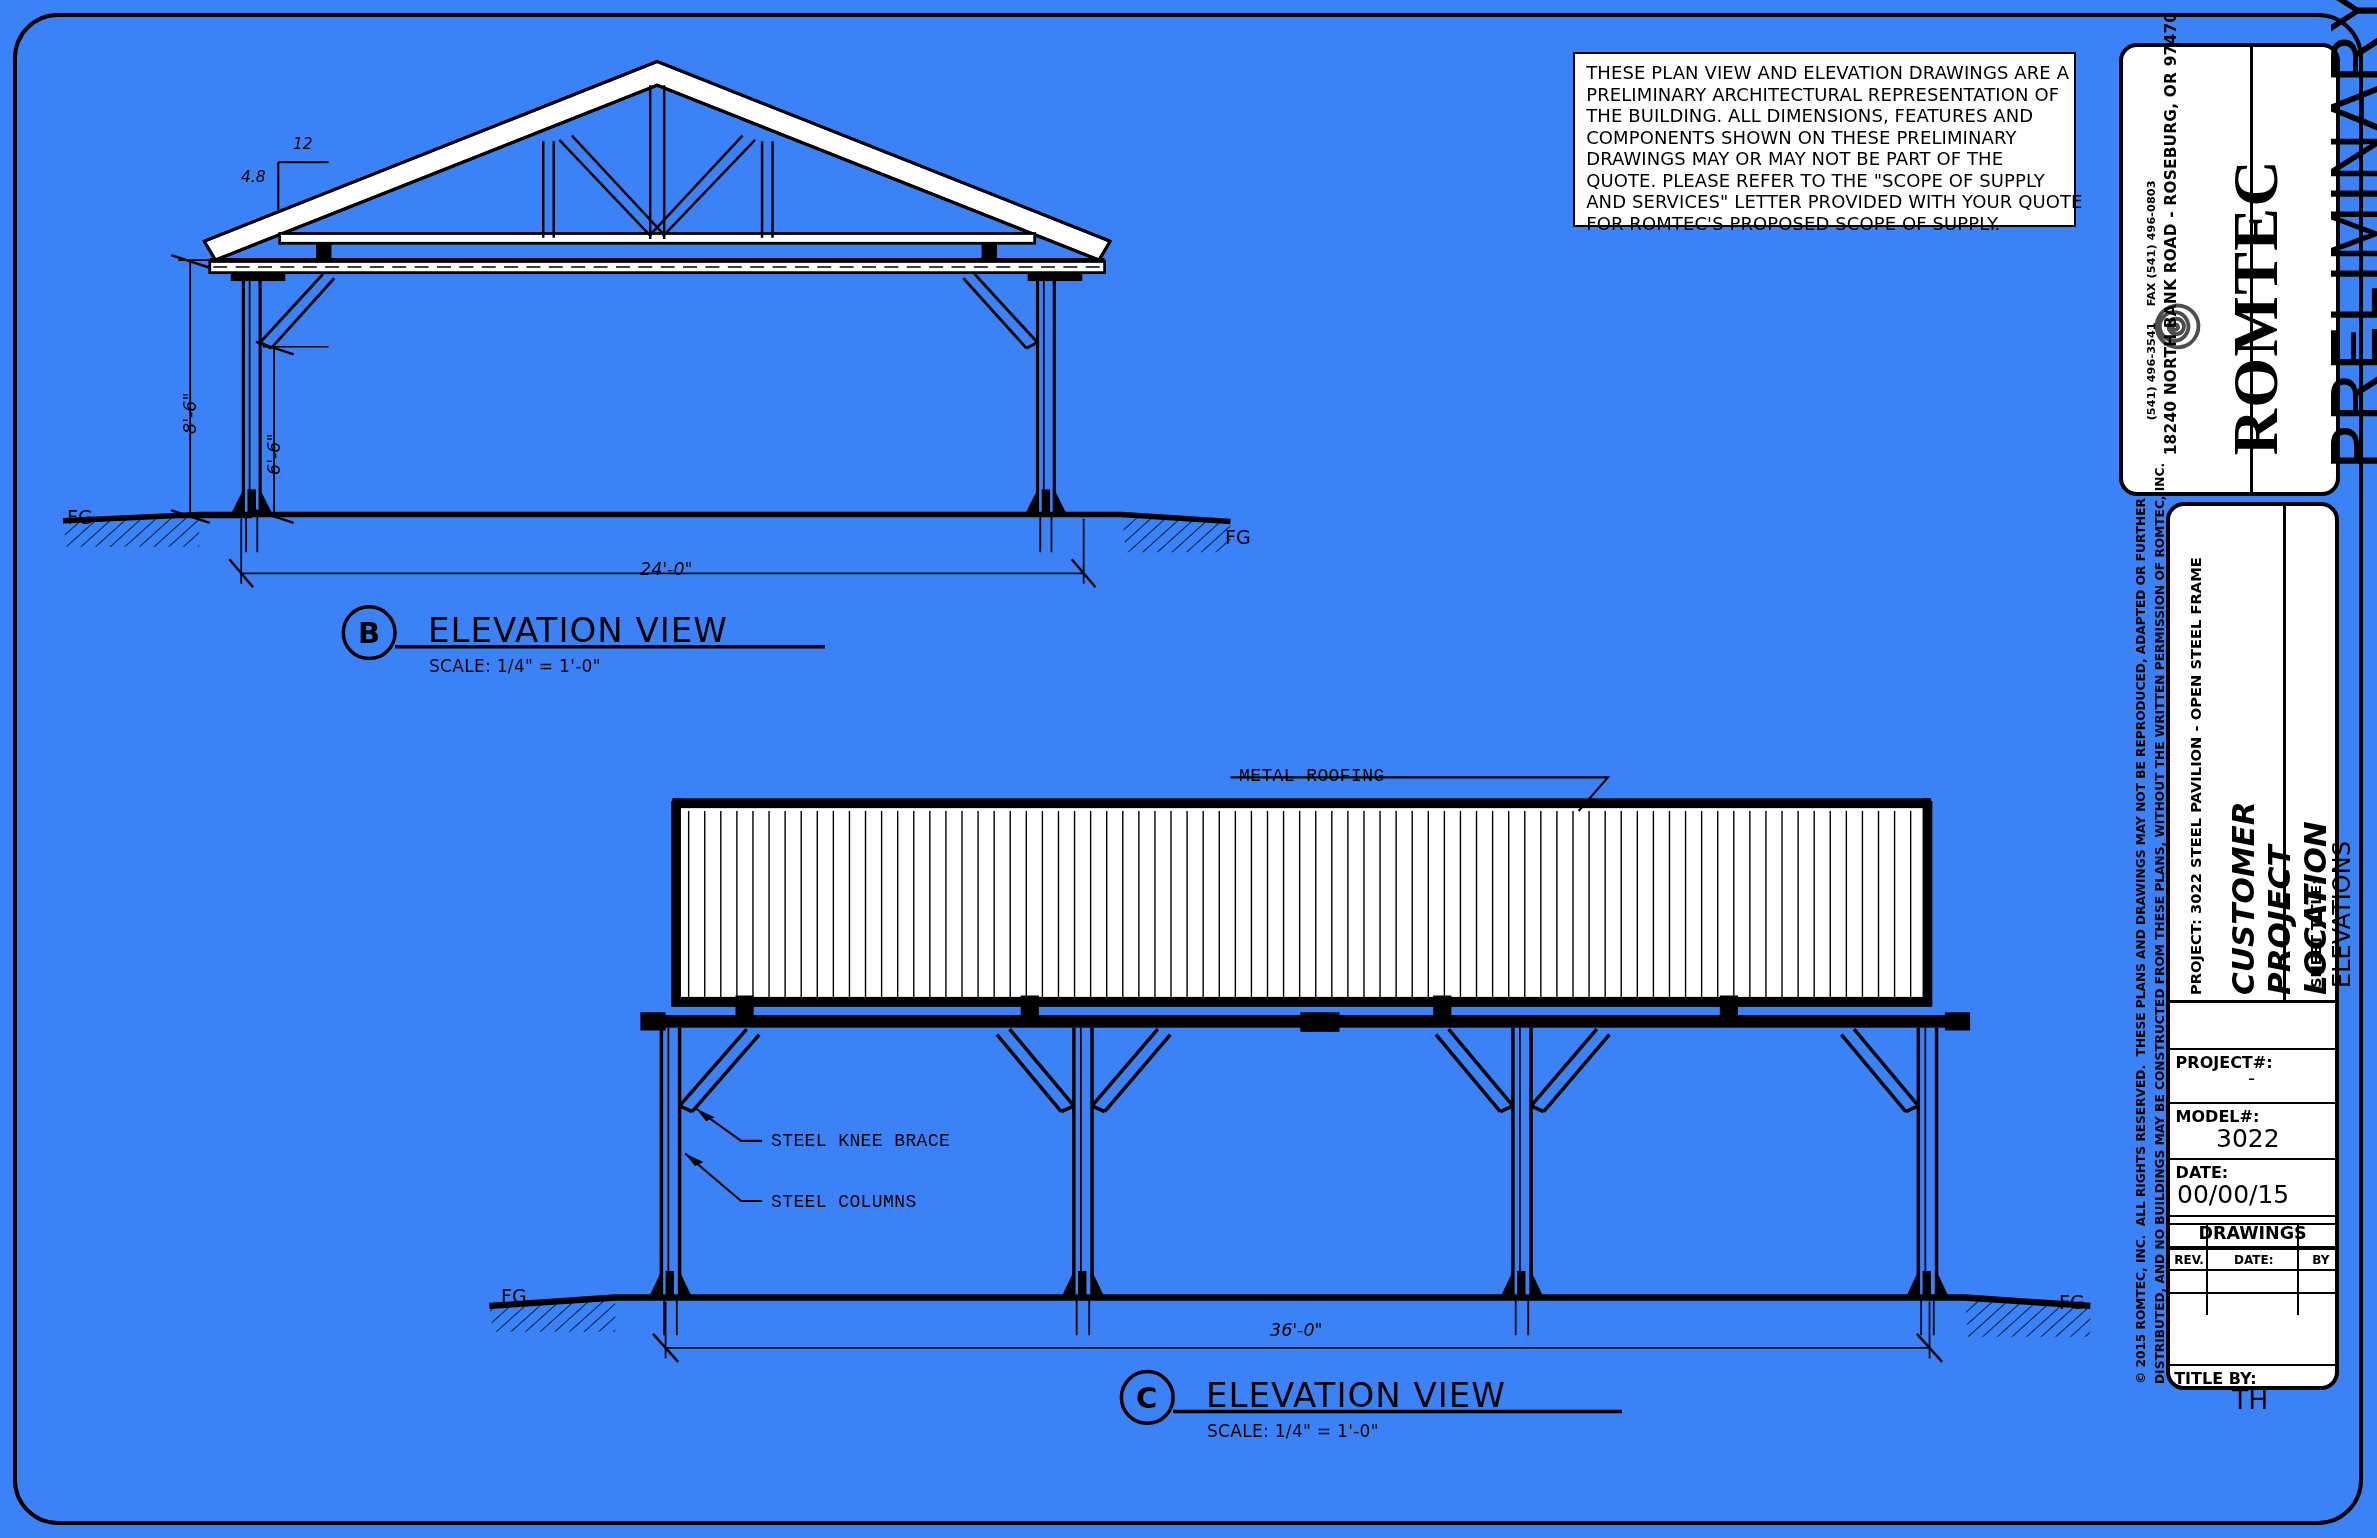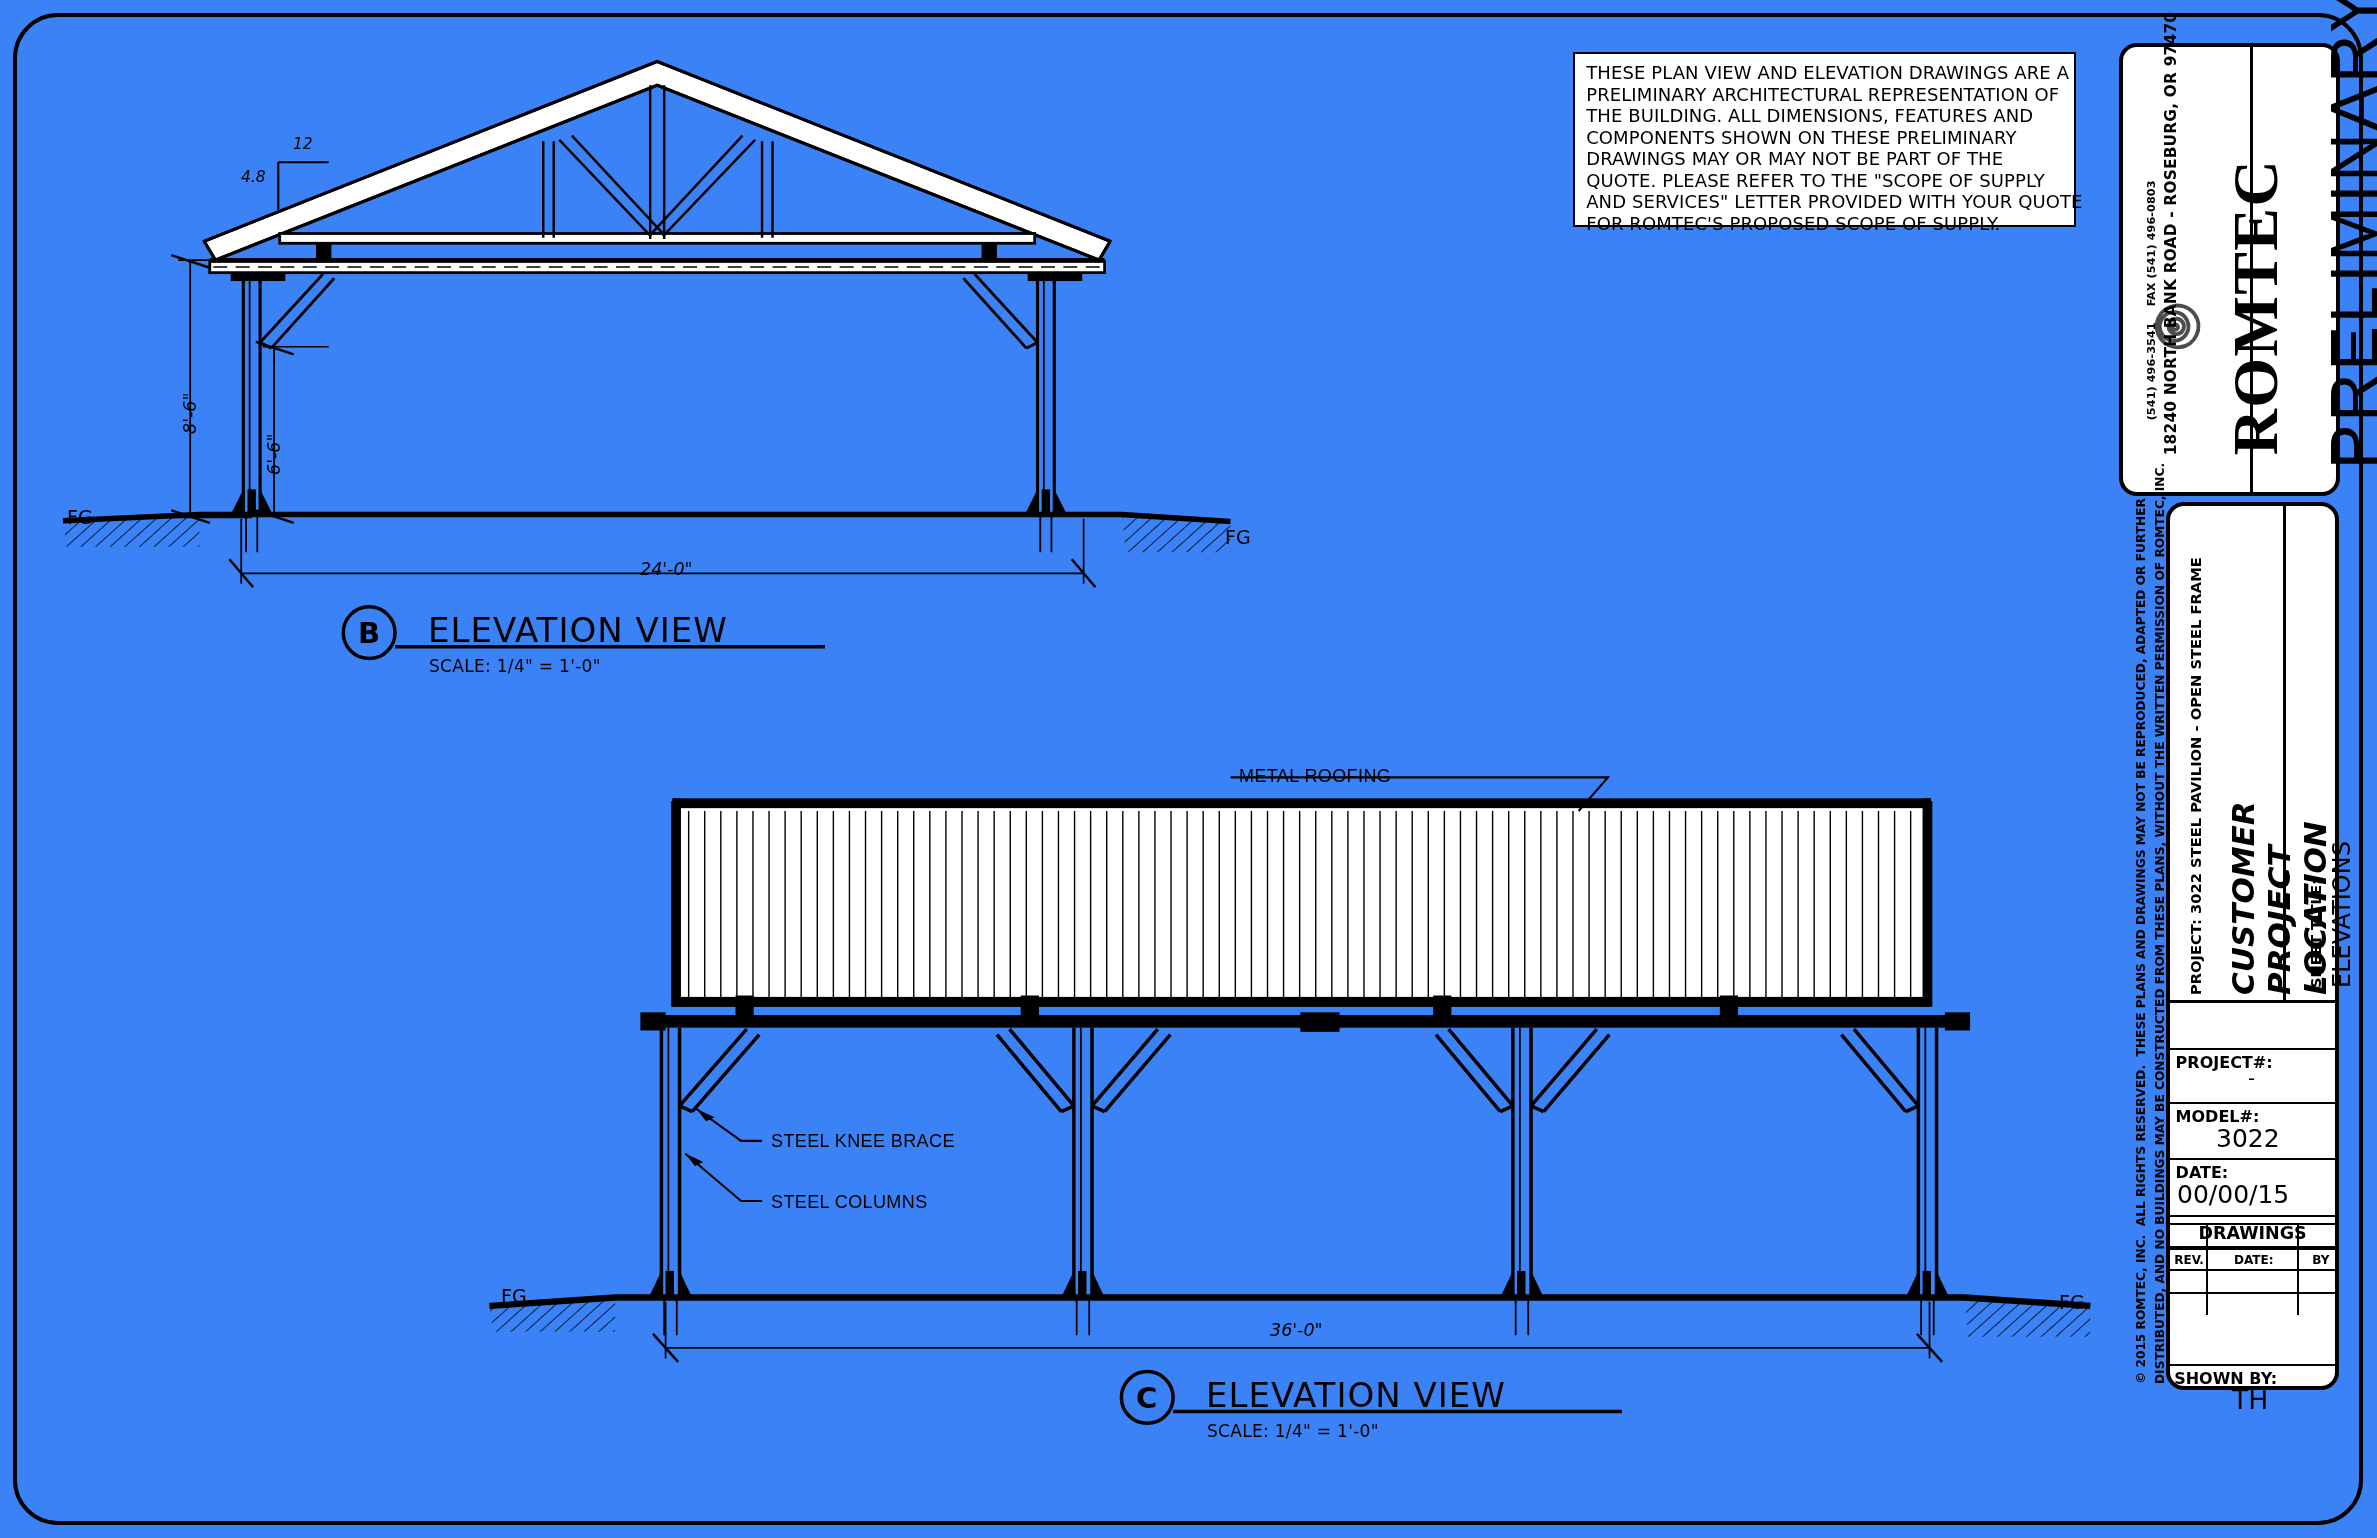--- a/index.html
+++ b/index.html
@@ -60,21 +60,21 @@
   .tb-row{position:absolute;left:0;width:100%;border-top:2.8px solid #000;box-sizing:border-box;margin-top:48px;}
   .tb-label{font-family:"DejaVu Sans",sans-serif;font-weight:700;font-size:16px;color:#000;position:absolute;white-space:pre;}
   .tb-value{font-family:"DejaVu Sans",sans-serif;font-weight:400;font-size:25px;color:#000;position:absolute;white-space:pre;}
   #sheetno-block{
     position:absolute;left:2119px;top:1394px;width:221px;height:102px;
     border:4.9px solid #000;border-radius:18px;box-sizing:border-box;background:#fff;
   }
   #sheetno-label{position:absolute;left:12.6px;top:2.8px;font-family:"DejaVu Sans",sans-serif;font-weight:700;font-size:17px;color:#000;}
   #sheetno-value{position:absolute;left:0;right:0;top:26.6px;text-align:center;font-family:"DejaVu Sans",sans-serif;font-weight:400;font-size:53px;color:#000;}
   
-  .anno{font-family:Liberation Sans, sans-serif;font-size:18px;color:#000;white-space:pre;letter-spacing:0.4px;}
+  .anno{font-family:Liberation Mono, monospace;font-size:18px;color:#000;white-space:pre;letter-spacing:0.4px;}
   .dimtxt{font-family:"DejaVu Sans",sans-serif;font-size:17.5px;color:#000;white-space:pre;font-style:italic;}
   .fg{font-family:"DejaVu Sans",sans-serif;font-size:19px;color:#000;white-space:pre;}
   .viewtitle{font-family:"DejaVu Sans",sans-serif;font-size:34px;color:#000;white-space:pre;letter-spacing:1px;}
   .viewscale{font-family:"DejaVu Sans",sans-serif;font-size:17px;color:#000;white-space:pre;letter-spacing:0.3px;}
   .bubble-letter{font-family:"DejaVu Sans",sans-serif;font-size:29px;font-weight:700;color:#000;}
   .pitchtxt{font-family:"DejaVu Sans",sans-serif;font-size:15.4px;color:#000;font-style:italic;}
 </style>
 </head>
 <body>
 
@@ -454,20 +454,20 @@
     <div style="position:absolute;left:0;top:717px;width:100%;height:92px;">
       <div style="position:absolute;left:0;top:0;width:100%;height:23px;border-top:2.1px solid #000;box-sizing:border-box;"></div>
       <div style="position:absolute;left:0;top:23px;width:100%;height:23px;border-top:2.1px solid #000;box-sizing:border-box;"></div>
       <div style="position:absolute;left:0;top:46px;width:100%;height:23px;border-top:2.1px solid #000;box-sizing:border-box;"></div>
       <div style="position:absolute;left:0;top:69px;width:100%;height:23px;border-top:2.1px solid #000;box-sizing:border-box;"></div>
       <div style="position:absolute;left:36px;top:0;width:2.1px;height:92px;background:#000;"></div>
       <div style="position:absolute;left:127px;top:0;width:2.1px;height:92px;background:#000;"></div>
     </div>
 
     <div class="tb-row" style="top:810px;height:67px;">
-      <span class="tb-label" style="left:4.2px;top:2.8px;">SHOWN BY:</span>
+      <span class="tb-label" style="left:4.2px;top:2.8px;">TITLE BY:</span>
       <span class="tb-value" style="left:62px;top:18px;font-size:26.6px;">TH</span>
     </div>
   </div>
 
 
 </div>
 
 
 </body></html>

